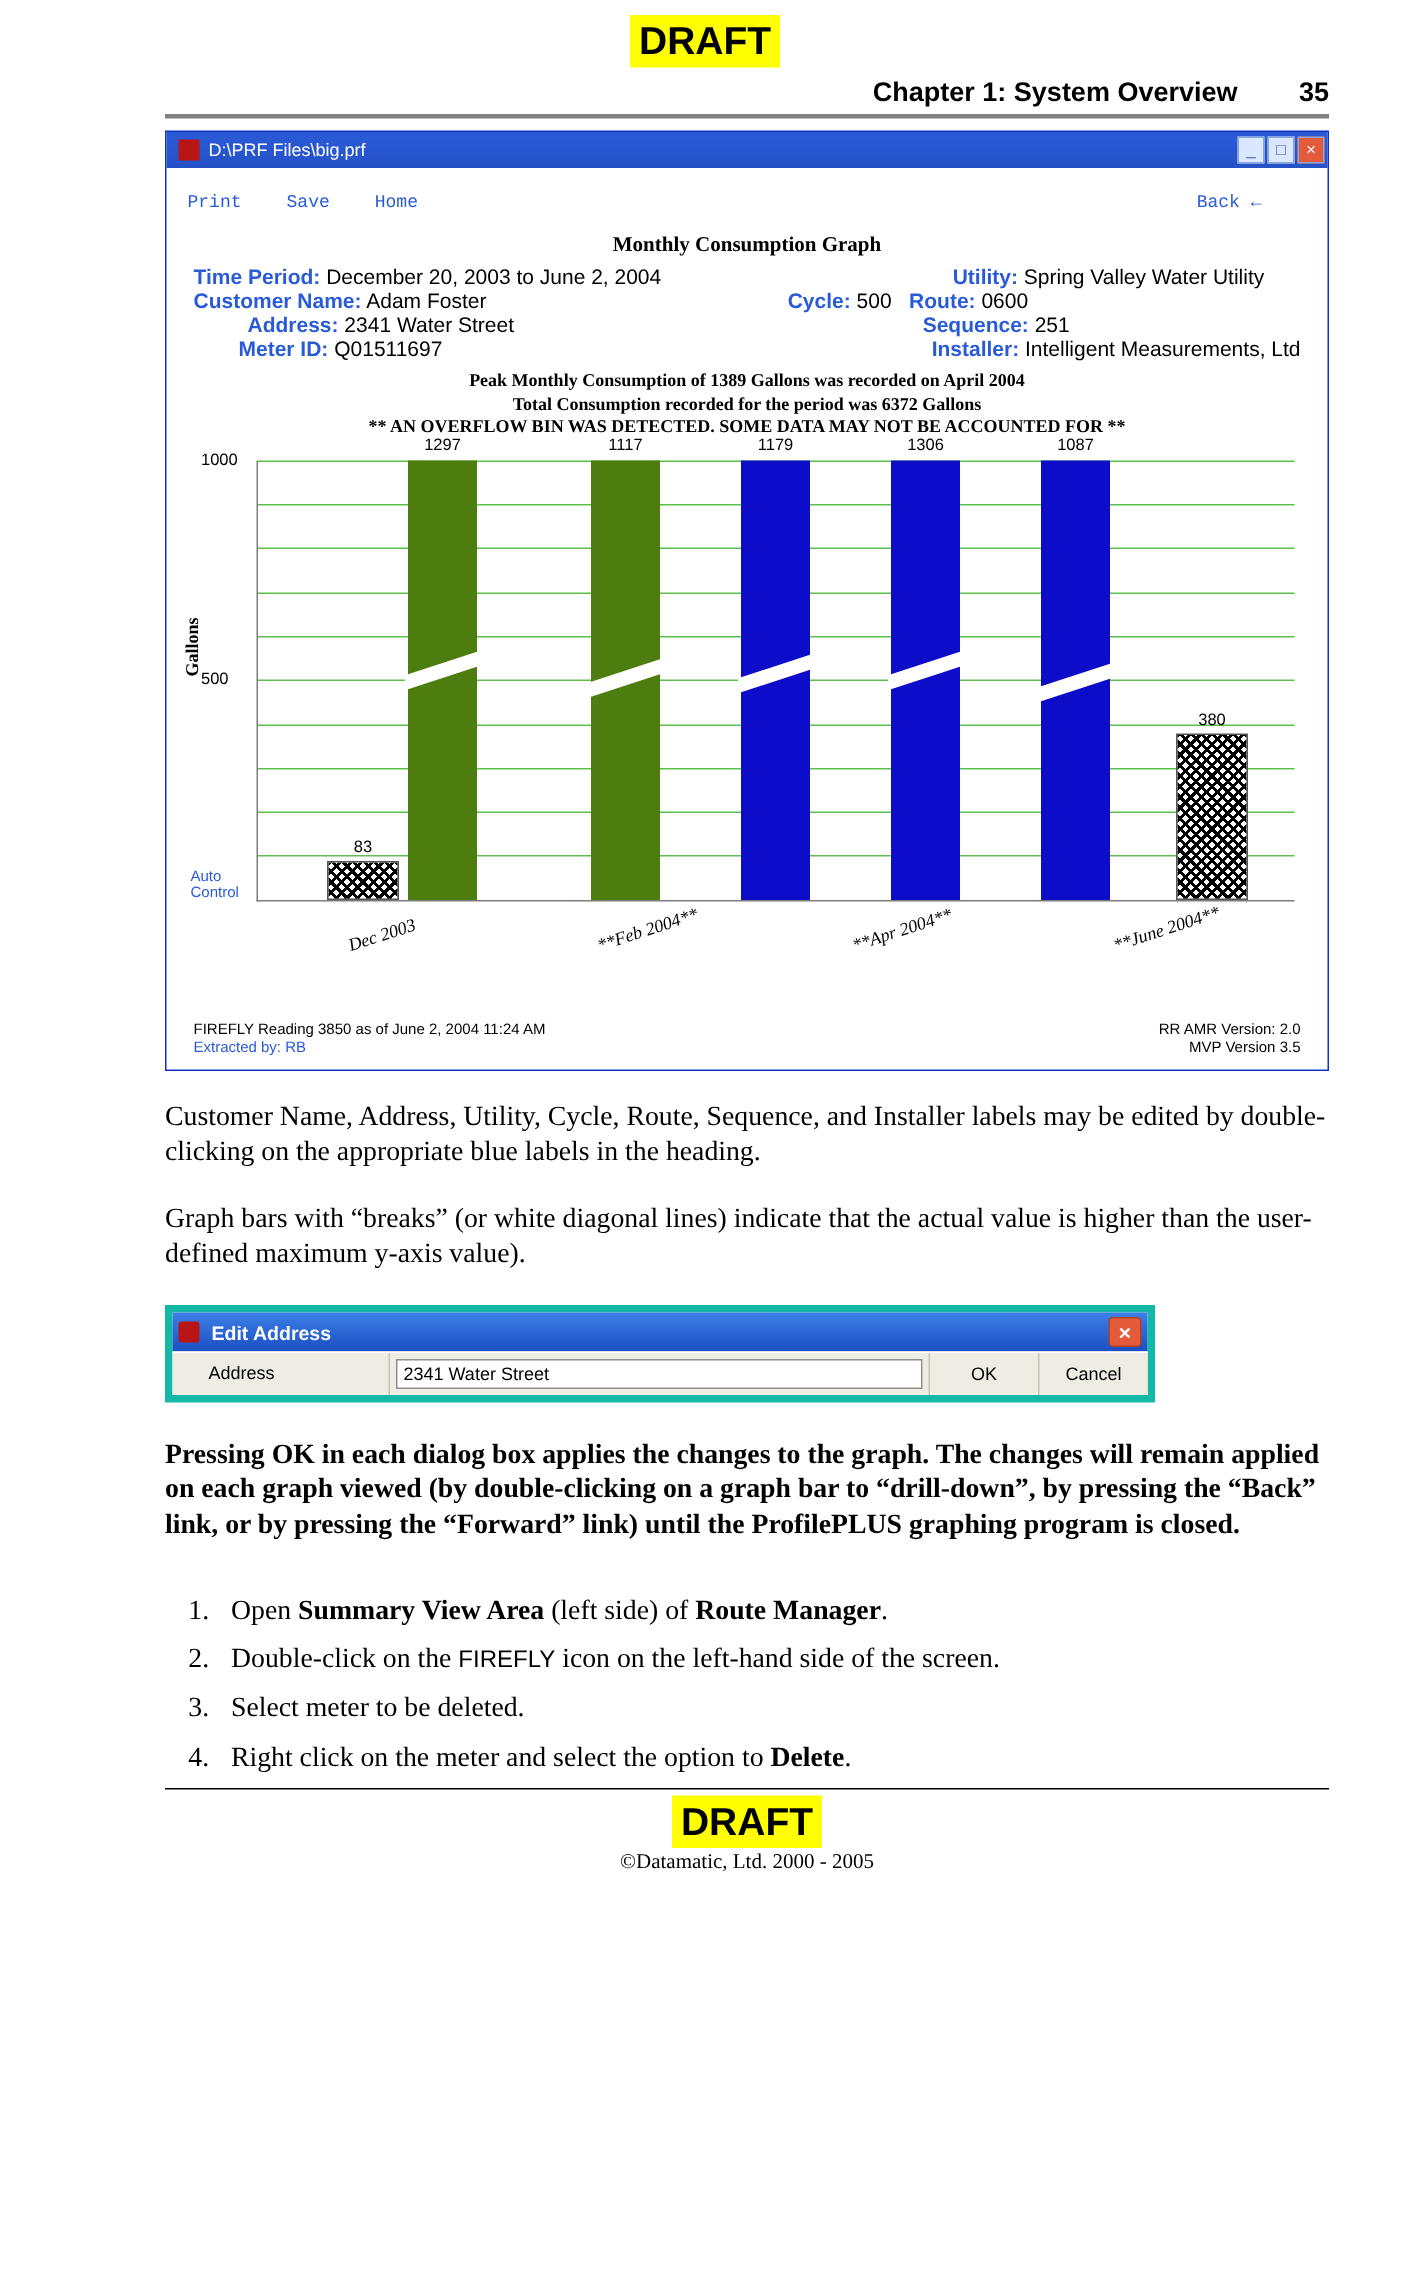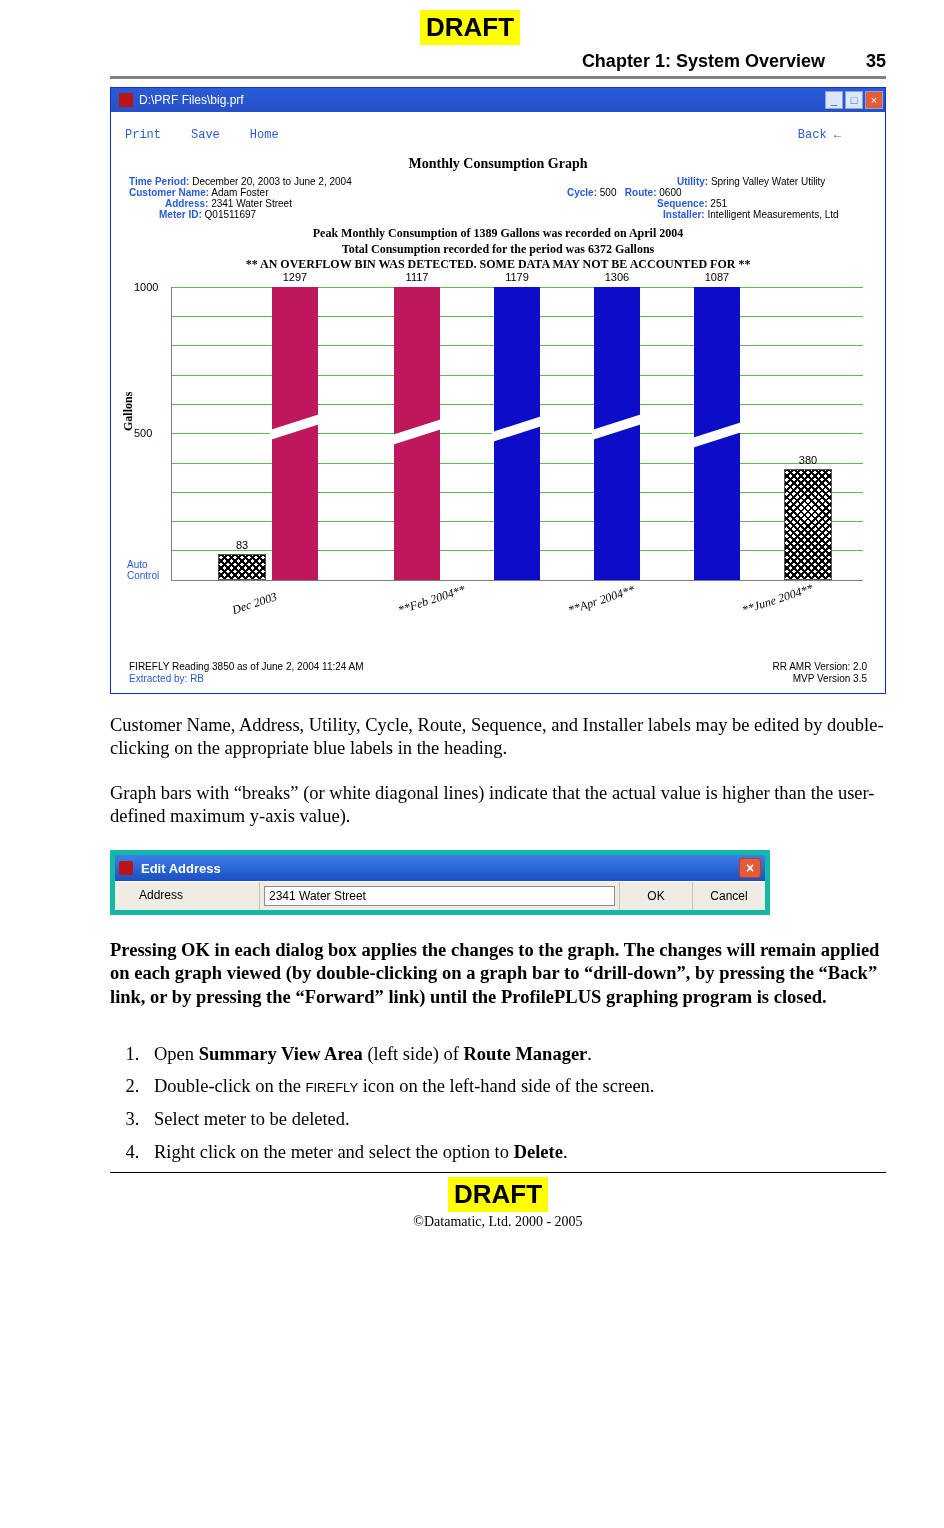--- a/index.html
+++ b/index.html
@@ -11,33 +11,33 @@
   .figure1{border:1px solid #1531c3;background:#fff;padding:0;margin:0 0 20px}
   .titlebar{background:#2a5bd7;background:linear-gradient(#2a5bd7,#2551c7);color:#fff;height:24px;display:flex;align-items:center;font-family:Arial,sans-serif;font-size:12px;padding:0 2px}
   .ticon{width:14px;height:14px;background:#b91515;display:inline-block;margin:0 6px}
   .tibtns{display:flex;gap:2px}
   .wb{width:16px;height:16px;background:#dbe6ff;border:1px solid #8aa6d8;display:inline-flex;align-items:center;justify-content:center;font-size:11px;color:#3a5da8}
   .wb.close{background:#e35b3a;color:#fff}
   .menubar{display:flex;align-items:flex-end;padding:16px 14px;font-family:Liberation Mono, monospace;font-size:12px;color:#2a5bd7}
   .menubar .spacer{flex:1}
   .menubar span{margin-right:30px}
   .graphTitle{text-align:center;font-family:"Times New Roman",serif;font-weight:bold;font-size:14px;margin-top:-2px}
-  .meta{display:flex;font-family:Arial,sans-serif;font-size:10px;padding:4px 18px 2px}
+  .meta{display:flex;font-family:Arial,sans-serif;font-size:14px;padding:4px 18px 2px}
   .metacol{min-width:300px}
   .metacol.right{margin-left:auto}
   .lbl{color:#2a5bd7;font-weight:bold}
   .row{white-space:nowrap}
   .peak{text-align:center;font-family:"Times New Roman",serif;font-weight:bold;font-size:12px;margin-top:4px;line-height:1.3}
   .chartwrap{position:relative;height:370px;margin:8px 16px 10px 16px}
   .ylab{position:absolute;left:-6px;top:150px;transform:rotate(-90deg);transform-origin:left top;font-family:"Times New Roman",serif;font-weight:bold;font-size:12px}
   .plot{position:absolute;left:44px;right:6px;top:6px;bottom:70px;border-left:1px solid #7d7d7d;border-bottom:1px solid #7d7d7d}
   .grid{position:absolute;left:0;right:0;height:1px;background:#5bbf4a}
   .tick{position:absolute;right:100%;left:auto;width:34px;font-size:11px;font-family:Arial,sans-serif;transform:translateY(-50%);padding-right:4px}
   .bar{position:absolute;bottom:0;width:46px}
-  .bar.gray{background:#be185d}
+  .bar.gray{background:#4d7c0f}
   .bar.blue{background:#0c0cc9}
   .bar.hatch{background:repeating-linear-gradient(45deg,#fff,#fff 3px,#000 3px,#000 5px),repeating-linear-gradient(-45deg,#fff,#fff 3px,#000 3px,#000 5px);background-blend-mode:multiply;border:1px solid #555}
   .bar .brk{position:absolute;left:-2px;right:-2px;height:10px;background:#fff;transform:skewY(-18deg)}
   .bval{position:absolute;width:60px;text-align:center;left:-7px;top:-16px;font-size:11px;font-family:Arial,sans-serif}
   .xlabels{position:absolute;left:44px;right:6px;bottom:22px;height:40px}
   .xl{position:absolute;transform:rotate(-18deg);transform-origin:left bottom;font-style:italic;font-family:"Times New Roman",serif;font-size:12px;white-space:nowrap}
   .auto{position:absolute;left:0;bottom:38px;color:#2a5bd7;font-family:Arial,sans-serif;font-size:10px;line-height:1.1}
   .foot{display:flex;justify-content:space-between;font-family:Arial,sans-serif;font-size:10px;padding:0 18px 8px;line-height:1.2}
   .foot .l1{color:#000}
   .foot .l2{color:#2a5bd7}
@@ -52,21 +52,21 @@
   .dinp input{width:100%;height:20px;box-sizing:border-box;border:1px solid #8d8d8d;font-size:12px;padding:0 4px}
   .dbtn{width:72px;border-left:1px solid #c8c3b8;display:flex;align-items:center;justify-content:center;font-size:12px;background:#efece4}
   .boldpara{font-weight:bold;font-size:18.5px;line-height:1.25;margin:0 0 32px}
   .h3{font-weight:bold;font-size:18.5px;margin:0 0 10px}
   ol.steps{margin:0;padding-left:34px;font-size:18.5px;line-height:1.45}
   ol.steps li{padding-left:10px;margin-bottom:6px}
   .hr2{height:1px;background:#000;margin:6px 0 4px}
   .footer{text-align:center}
   .draft-bot{display:inline-block;background:#ffff00;font-family:Arial,Helvetica,sans-serif;font-weight:bold;font-size:26px;padding:2px 6px}
   .copy{font-size:14px;margin-top:2px}
-  .ff{font-family:Arial,Helvetica,sans-serif;font-size:13px}
+  .ff{font-family:Arial,Helvetica,sans-serif;font-size:16px}
 </style>
 </head>
 <body>
 
 <div class="page">
   <div class="draft-top">DRAFT</div>
   <div class="hdr">
     <span>Chapter 1:  System Overview</span>
     <span class="pn">35</span>
   </div>

